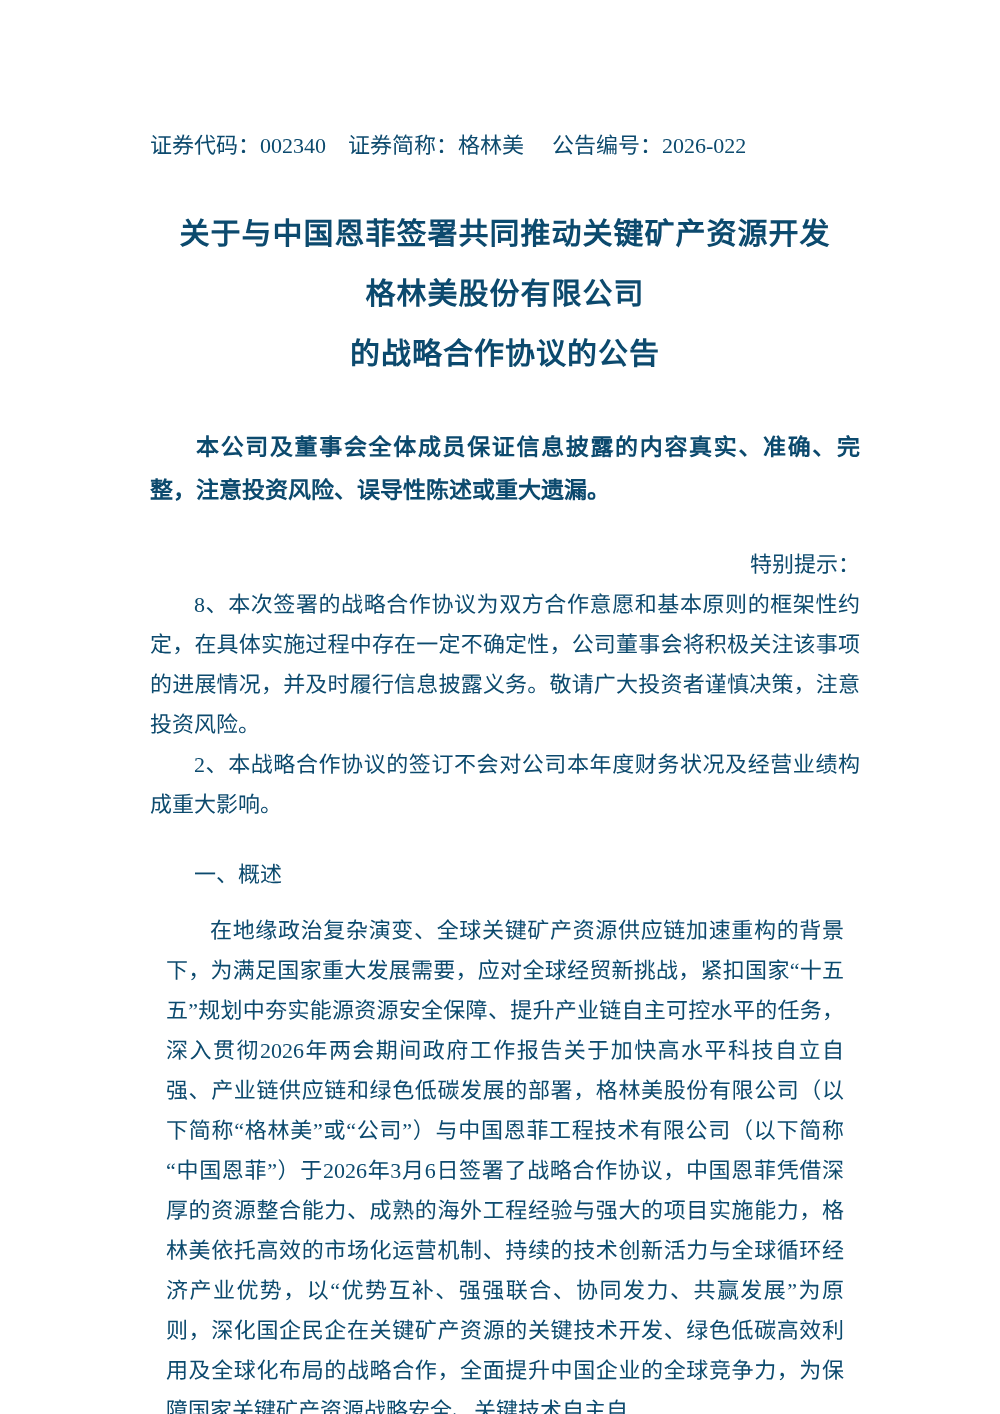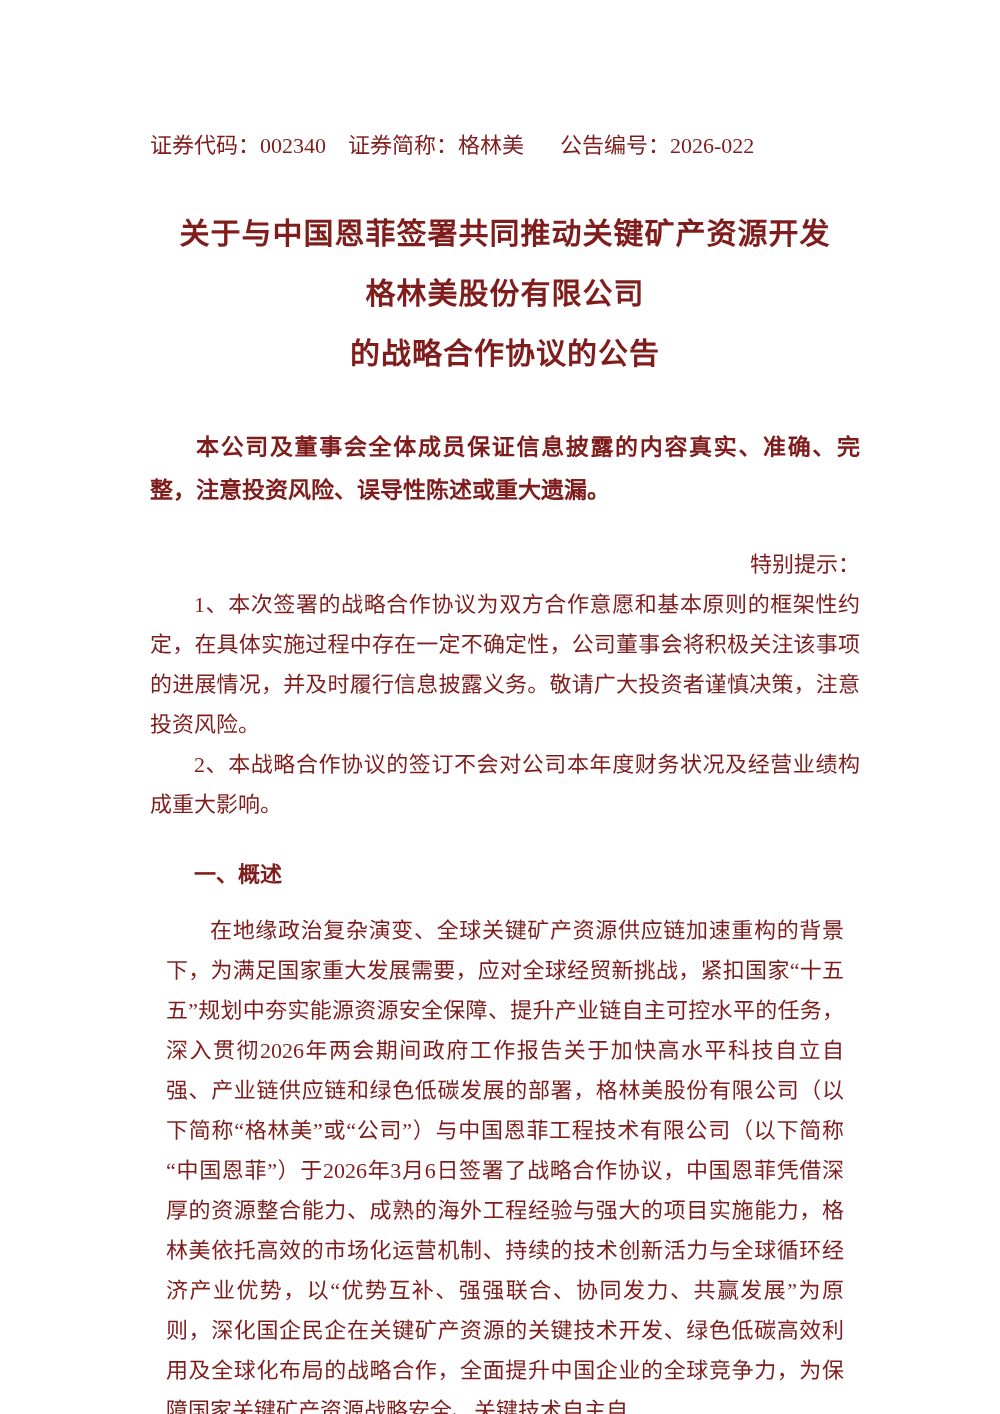--- a/index.html
+++ b/index.html
@@ -11,34 +11,34 @@
   body {
     width: 1000px;
     height: 1414px;
     overflow: hidden;
   }
   .page {
     box-sizing: border-box;
     width: 1000px;
     height: 1414px;
     background: #ffffff;
-    color: #7f1d1d;
+    color: #0c4a6e;
     font-family: "Liberation Serif", "DejaVu Serif", serif;
     padding: 133px 140px 0 150px;
     overflow: hidden;
   }
   .doc-header {
     display: flex;
     align-items: baseline;
     white-space: nowrap;
     font-size: 22px;
     line-height: 26px;
   }
   .doc-header .seg-name { margin-left: 22px; }
-  .doc-header .seg-no   { margin-left: 36px; }
+  .doc-header .seg-no   { margin-left: 28px; }
 
   .doc-title {
     margin: 45px 0 0 0;
     font-size: 30px;
     font-weight: 700;
     line-height: 60px;
     text-align: center;
     letter-spacing: 1px;
   }
 
@@ -67,21 +67,21 @@
     text-align: justify;
   }
 
   .section {
     margin-top: 30px;
     font-size: 22px;
     line-height: 40px;
   }
   .section-heading {
     margin: 0;
-    font-weight: 700;
+    font-weight: 400;
     text-indent: 2em;
   }
   .section-body {
     margin: 16px;
     text-indent: 2em;
     text-align: justify;
   }
 </style>
 </head>
 <body>
@@ -97,21 +97,21 @@
   <h1 class="doc-title">
     <div>关于与中国恩菲签署共同推动关键矿产资源开发</div>
     <div>格林美股份有限公司</div>
     <div>的战略合作协议的公告</div>
   </h1>
 
   <p class="disclaimer">本公司及董事会全体成员保证信息披露的内容真实、准确、完整，注意投资风险、误导性陈述或重大遗漏。</p>
 
   <div class="notice">
     <p class="notice-label">特别提示：</p>
-    <p class="notice-item">1、本次签署的战略合作协议为双方合作意愿和基本原则的框架性约定，在具体实施过程中存在一定不确定性，公司董事会将积极关注该事项的进展情况，并及时履行信息披露义务。敬请广大投资者谨慎决策，注意投资风险。</p>
+    <p class="notice-item">8、本次签署的战略合作协议为双方合作意愿和基本原则的框架性约定，在具体实施过程中存在一定不确定性，公司董事会将积极关注该事项的进展情况，并及时履行信息披露义务。敬请广大投资者谨慎决策，注意投资风险。</p>
     <p class="notice-item">2、本战略合作协议的签订不会对公司本年度财务状况及经营业绩构成重大影响。</p>
   </div>
 
   <div class="section">
     <p class="section-heading">一、概述</p>
     <p class="section-body">在地缘政治复杂演变、全球关键矿产资源供应链加速重构的背景下，为满足国家重大发展需要，应对全球经贸新挑战，紧扣国家“十五五”规划中夯实能源资源安全保障、提升产业链自主可控水平的任务，深入贯彻2026年两会期间政府工作报告关于加快高水平科技自立自强、产业链供应链和绿色低碳发展的部署，格林美股份有限公司（以下简称“格林美”或“公司”）与中国恩菲工程技术有限公司（以下简称“中国恩菲”）于2026年3月6日签署了战略合作协议，中国恩菲凭借深厚的资源整合能力、成熟的海外工程经验与强大的项目实施能力，格林美依托高效的市场化运营机制、持续的技术创新活力与全球循环经济产业优势，以“优势互补、强强联合、协同发力、共赢发展”为原则，深化国企民企在关键矿产资源的关键技术开发、绿色低碳高效利用及全球化布局的战略合作，全面提升中国企业的全球竞争力，为保障国家关键矿产资源战略安全、关键技术自主自</p>
   </div>
 
 </div>
 

